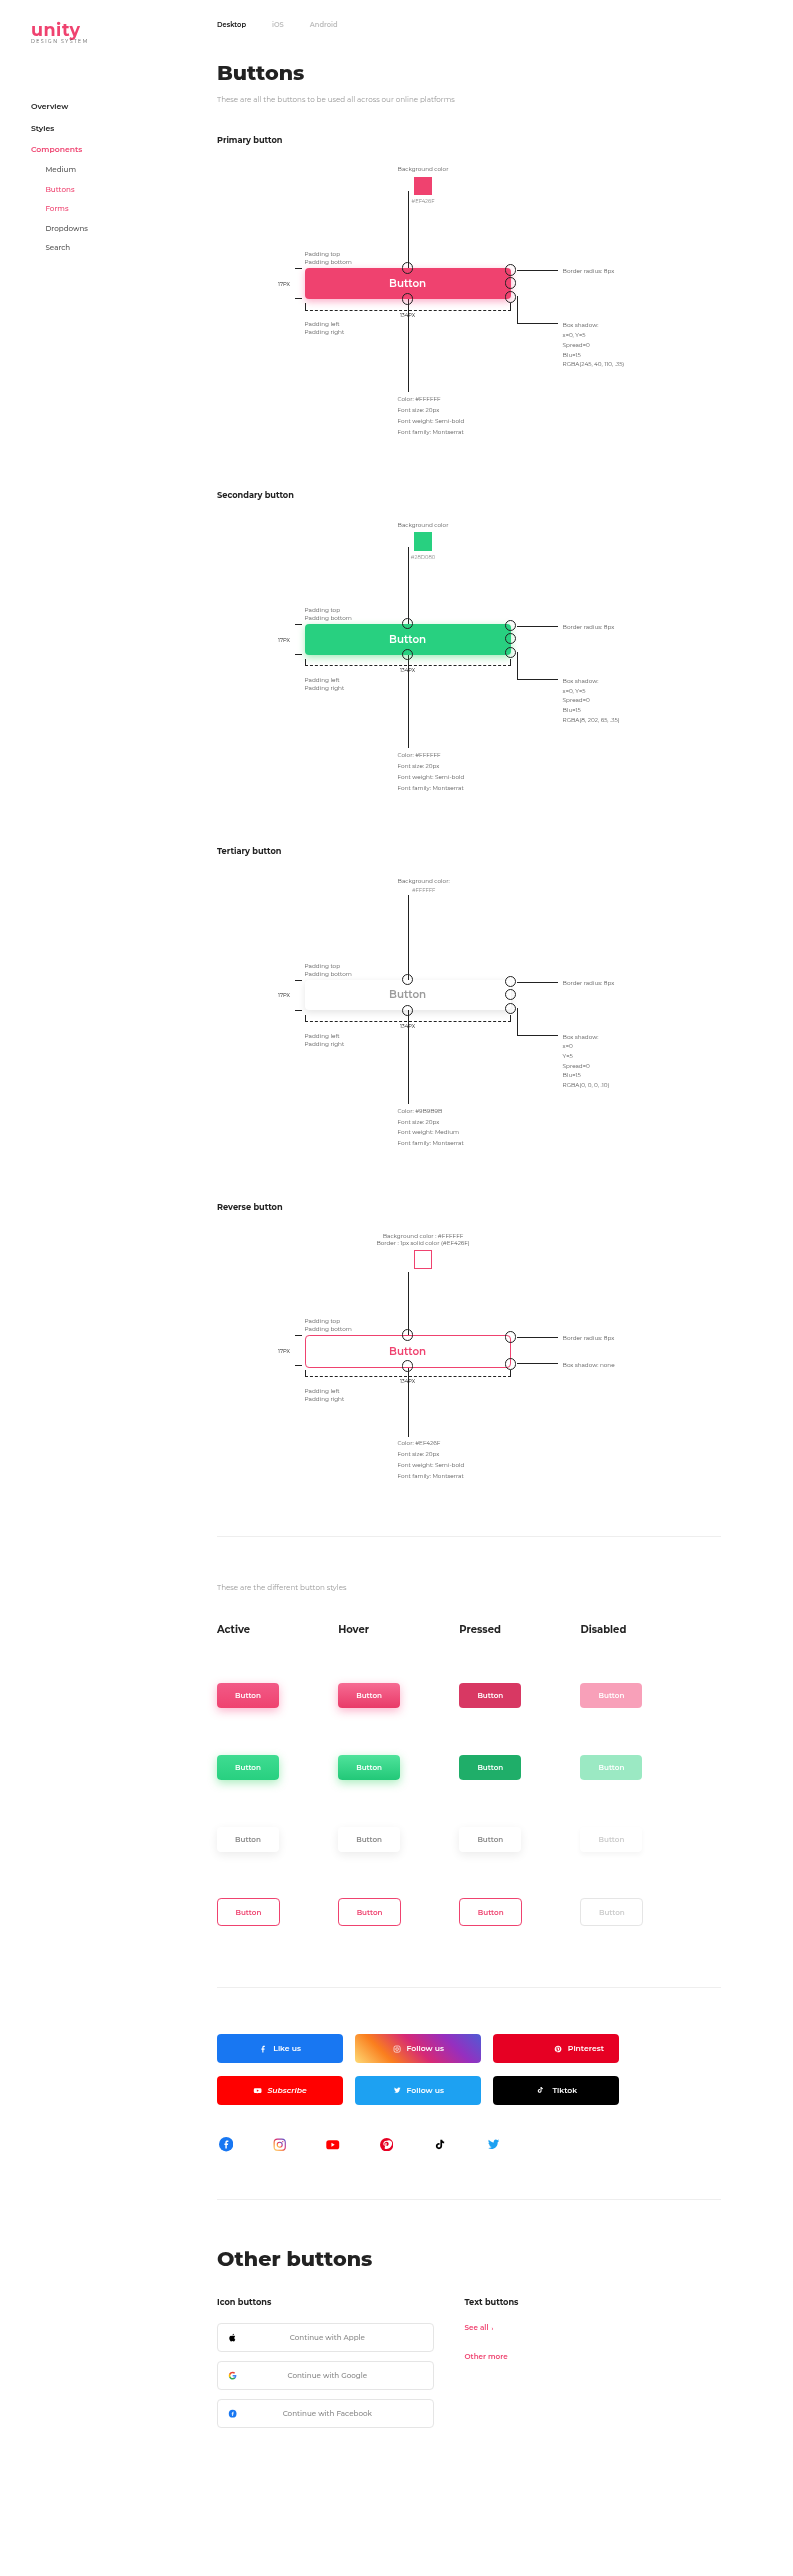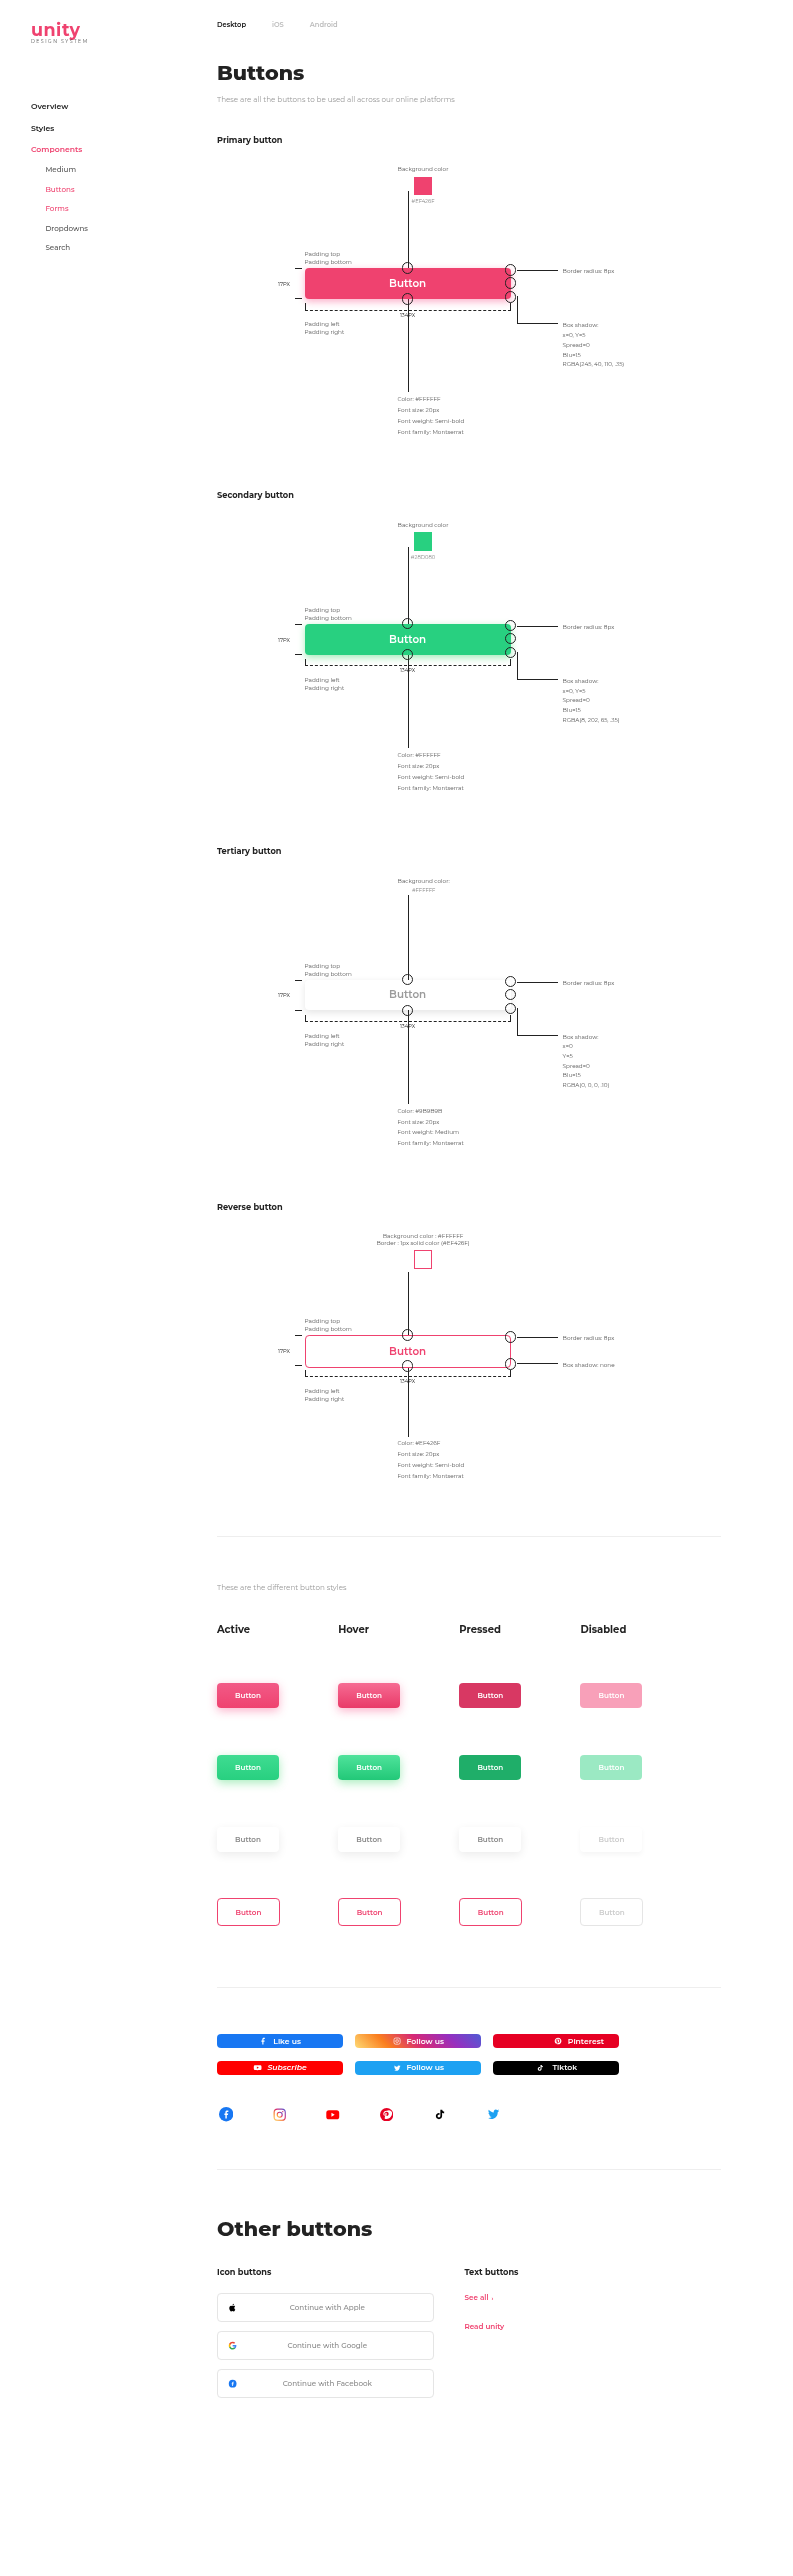--- a/index.html
+++ b/index.html
@@ -231,21 +231,21 @@
   .social-grid {
     display: grid;
     grid-template-columns: repeat(3, 1fr);
     gap: 12.4px;
     max-width: 402px;
     margin-top: 26px;
   }
   .social-btn {
     display: flex; align-items: center; justify-content: center;
     gap: 5.2px;
-    height: 14px;
+    height: 29px;
     border-radius: 4.1px;
     color: #fff;
     font-weight: 600;
     font-size: 7.7px;
     cursor: pointer;
   }
   .social-btn .ico { width: 9.3px; height: 9.3px; display:inline-flex; align-items:center; justify-content:center;}
   .sb-fb { background: var(--fb);}
   .sb-ig { background: linear-gradient(45deg,#FEDA75,#FA7E1E,#D62976,#962FBF,#4F5BD5);}
   .sb-pt { background: var(--pt); padding-left: 45px;}
@@ -681,21 +681,21 @@
       <div>
         <div class="col-heading">Text buttons</div>
         <div>
           <div class="text-btn">
             <span>See all</span>
             <span class="chev">›</span>
           </div>
         </div>
         <div>
           <div class="text-btn">
-            <span>Read unity</span>
+            <span>Other more</span>
           </div>
         </div>
       </div>
     </div>
 
   </main>
 </div>
 
 
 </body></html>

